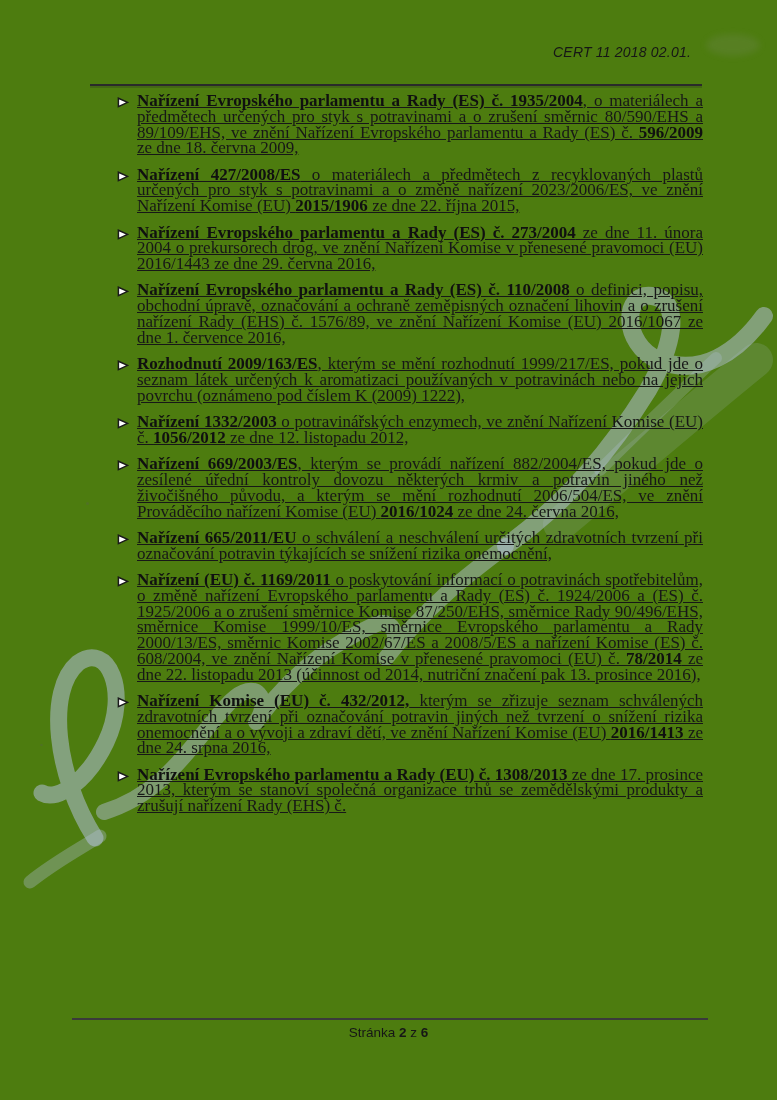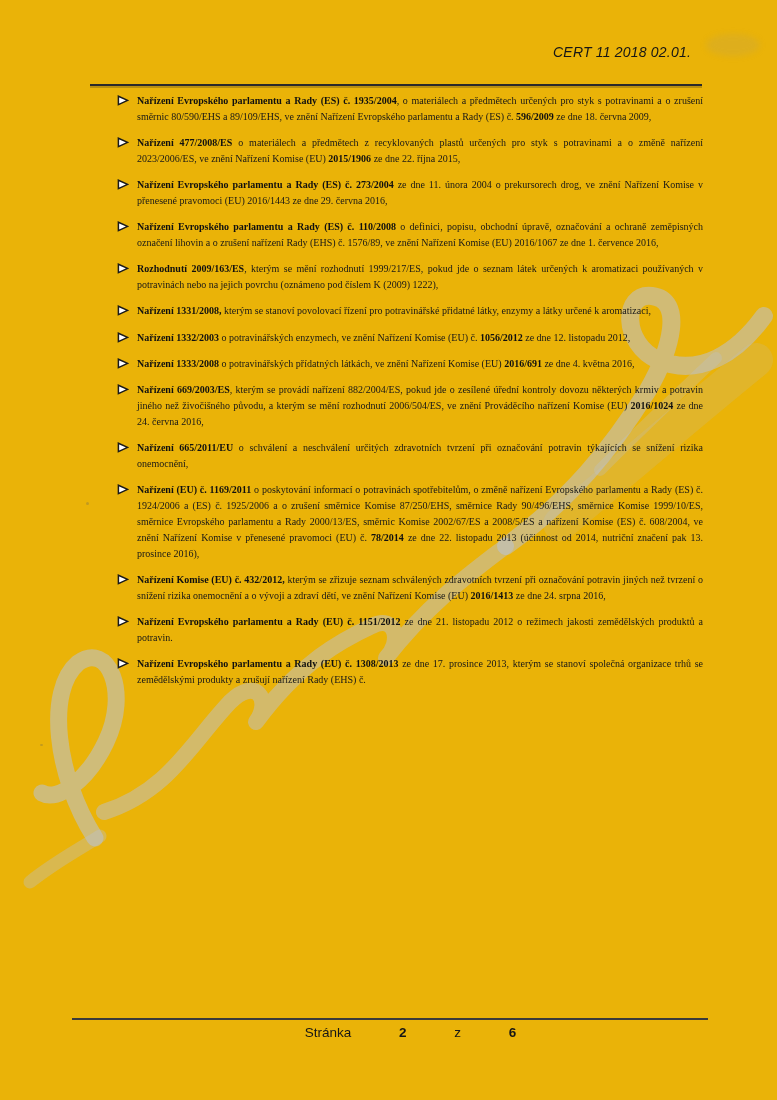--- a/index.html
+++ b/index.html
@@ -2,21 +2,21 @@
 <html><head>
 <meta charset="utf-8">
 <style>
   html,body{margin:0;padding:0;}
   body{
     width:777px;height:1100px;position:relative;overflow:hidden;
     background:#fdfdfc;
     font-family:"Liberation Serif", serif;
     color:#1c1c1c;
   }
-  .page{position:absolute;inset:0;background:#eab308;}
+  .page{position:absolute;inset:0;background:#4d7c0f;}
   
   .watermark{position:absolute;left:0;top:0;z-index:0;pointer-events:none;}
   
   .speck{position:absolute;background:rgba(90,90,95,.28);border-radius:50%;z-index:0;}
   .smudge{position:absolute;background:rgba(150,150,158,.14);border-radius:50%;
           filter:blur(3px);z-index:0;}
   
   .doc-code{
     position:absolute;top:44px;right:86px;z-index:2;
     font-family:"Liberation Sans", sans-serif;
@@ -25,35 +25,35 @@
   .rule-top{
     position:absolute;top:84px;left:90px;width:612px;height:2px;z-index:2;
     background:#2a2a2a;box-shadow:0 2px 0 rgba(40,40,40,.25);
   }
   
   .list{
     position:absolute;top:93px;left:117px;width:586px;z-index:1;
   }
   .item{
     position:relative;padding-left:20px;margin-bottom:10.5px;
-    font-size:10px;line-height:15.8px;text-align:justify;color:#171717;
+    font-size:17px;line-height:15.8px;text-align:justify;color:#171717;text-decoration:underline;
   }
   .item strong{font-weight:700;color:#101010;}
   .arrow{position:absolute;left:0;top:2px;width:12px;height:11px;display:block;}
   
   .rule-bottom{
     position:absolute;top:1018px;left:72px;width:636px;height:2px;z-index:2;
     background:#3a3a3a;
   }
   .footer{
     position:absolute;top:1025px;left:0;width:777px;z-index:2;
     text-align:center;font-family:"Liberation Sans", sans-serif;
     font-size:13.5px;color:#161616;
   }
-  .footer span,.footer strong{white-space:pre;margin-left:44px;}
+  .footer span,.footer strong{white-space:pre;}
   .footer strong{font-weight:700;}
 </style>
 </head>
 <body>
 
 <div class="page">
 
   <svg class="watermark" width="777" height="1100" viewBox="0 0 777 1100" aria-hidden="true">
     <g fill="none" stroke="#b7c3e2" stroke-linecap="round" stroke-linejoin="round">
       <path d="M 95 838 C 55 775, 46 690, 78 663 C 108 641, 130 692, 106 742 C 88 780, 58 802, 42 793" stroke-width="17" opacity="0.52"></path>
@@ -81,21 +81,21 @@
     </span>
     <span class="item-text"><strong>Nařízení Evropského parlamentu a Rady (ES) č. 1935/2004</strong>, o materiálech a předmětech určených pro styk s potravinami a o zrušení směrnic 80/590/EHS a 89/109/EHS, ve znění Nařízení Evropského parlamentu a Rady (ES) č. <strong>596/2009</strong> ze dne 18. června 2009,</span>
   </div>
 
   <div class="item">
     <span class="arrow">
       <svg width="12" height="11" viewBox="0 0 12 11">
         <path d="M1.4 1.2 L10.6 5.4 L1.4 9.6 Z" fill="#ffffff" stroke="#1a1a1a" stroke-width="1.5" stroke-linejoin="miter"></path>
       </svg>
     </span>
-    <span class="item-text"><strong>Nařízení 477/2008/ES</strong> o materiálech a předmětech z recyklovaných plastů určených pro styk s potravinami a o změně nařízení 2023/2006/ES, ve znění Nařízení Komise (EU) <strong>2015/1906</strong> ze dne 22. října 2015,</span>
+    <span class="item-text"><strong>Nařízení 427/2008/ES</strong> o materiálech a předmětech z recyklovaných plastů určených pro styk s potravinami a o změně nařízení 2023/2006/ES, ve znění Nařízení Komise (EU) <strong>2015/1906</strong> ze dne 22. října 2015,</span>
   </div>
 
   <div class="item">
     <span class="arrow">
       <svg width="12" height="11" viewBox="0 0 12 11">
         <path d="M1.4 1.2 L10.6 5.4 L1.4 9.6 Z" fill="#ffffff" stroke="#1a1a1a" stroke-width="1.5" stroke-linejoin="miter"></path>
       </svg>
     </span>
     <span class="item-text"><strong>Nařízení Evropského parlamentu a Rady (ES) č. 273/2004</strong> ze dne 11. února 2004 o prekursorech drog, ve znění Nařízení Komise v přenesené pravomoci (EU) 2016/1443 ze dne 29. června 2016,</span>
   </div>
@@ -111,46 +111,30 @@
 
   <div class="item">
     <span class="arrow">
       <svg width="12" height="11" viewBox="0 0 12 11">
         <path d="M1.4 1.2 L10.6 5.4 L1.4 9.6 Z" fill="#ffffff" stroke="#1a1a1a" stroke-width="1.5" stroke-linejoin="miter"></path>
       </svg>
     </span>
     <span class="item-text"><strong>Rozhodnutí 2009/163/ES</strong>, kterým se mění rozhodnutí 1999/217/ES, pokud jde o seznam látek určených k aromatizaci používaných v potravinách nebo na jejich povrchu (oznámeno pod číslem K (2009) 1222),</span>
   </div>
 
-  <div class="item">
-    <span class="arrow">
-      <svg width="12" height="11" viewBox="0 0 12 11">
-        <path d="M1.4 1.2 L10.6 5.4 L1.4 9.6 Z" fill="#ffffff" stroke="#1a1a1a" stroke-width="1.5" stroke-linejoin="miter"></path>
-      </svg>
-    </span>
-    <span class="item-text"><strong>Nařízení 1331/2008,</strong> kterým se stanoví povolovací řízení pro potravinářské přidatné látky, enzymy a látky určené k aromatizaci,</span>
-  </div>
 
   <div class="item">
     <span class="arrow">
       <svg width="12" height="11" viewBox="0 0 12 11">
         <path d="M1.4 1.2 L10.6 5.4 L1.4 9.6 Z" fill="#ffffff" stroke="#1a1a1a" stroke-width="1.5" stroke-linejoin="miter"></path>
       </svg>
     </span>
     <span class="item-text"><strong>Nařízení 1332/2003</strong> o potravinářských enzymech, ve znění Nařízení Komise (EU) č. <strong>1056/2012</strong> ze dne 12. listopadu 2012,</span>
   </div>
 
-  <div class="item">
-    <span class="arrow">
-      <svg width="12" height="11" viewBox="0 0 12 11">
-        <path d="M1.4 1.2 L10.6 5.4 L1.4 9.6 Z" fill="#ffffff" stroke="#1a1a1a" stroke-width="1.5" stroke-linejoin="miter"></path>
-      </svg>
-    </span>
-    <span class="item-text"><strong>Nařízení 1333/2008</strong> o potravinářských přídatných látkách, ve znění Nařízení Komise (EU) <strong>2016/691</strong> ze dne 4. května 2016,</span>
-  </div>
 
 
 
   <div class="item">
     <span class="arrow">
       <svg width="12" height="11" viewBox="0 0 12 11">
         <path d="M1.4 1.2 L10.6 5.4 L1.4 9.6 Z" fill="#ffffff" stroke="#1a1a1a" stroke-width="1.5" stroke-linejoin="miter"></path>
       </svg>
     </span>
     <span class="item-text"><strong>Nařízení 669/2003/ES</strong>, kterým se provádí nařízení 882/2004/ES, pokud jde o zesílené úřední kontroly dovozu některých krmiv a potravin jiného než živočišného původu, a kterým se mění rozhodnutí 2006/504/ES, ve znění Prováděcího nařízení Komise (EU) <strong>2016/1024</strong> ze dne 24. června 2016,</span>
@@ -177,28 +161,20 @@
 
   <div class="item">
     <span class="arrow">
       <svg width="12" height="11" viewBox="0 0 12 11">
         <path d="M1.4 1.2 L10.6 5.4 L1.4 9.6 Z" fill="#ffffff" stroke="#1a1a1a" stroke-width="1.5" stroke-linejoin="miter"></path>
       </svg>
     </span>
     <span class="item-text"><strong>Nařízení Komise (EU) č. 432/2012,</strong> kterým se zřizuje seznam schválených zdravotních tvrzení při označování potravin jiných než tvrzení o snížení rizika onemocnění a o vývoji a zdraví dětí, ve znění Nařízení Komise (EU) <strong>2016/1413</strong> ze dne 24. srpna 2016,</span>
   </div>
 
-  <div class="item">
-    <span class="arrow">
-      <svg width="12" height="11" viewBox="0 0 12 11">
-        <path d="M1.4 1.2 L10.6 5.4 L1.4 9.6 Z" fill="#ffffff" stroke="#1a1a1a" stroke-width="1.5" stroke-linejoin="miter"></path>
-      </svg>
-    </span>
-    <span class="item-text"><strong>Nařízení Evropského parlamentu a Rady (EU) č. 1151/2012</strong> ze dne 21. listopadu 2012 o režimech jakosti zemědělských produktů a potravin.</span>
-  </div>
 
   <div class="item">
     <span class="arrow">
       <svg width="12" height="11" viewBox="0 0 12 11">
         <path d="M1.4 1.2 L10.6 5.4 L1.4 9.6 Z" fill="#ffffff" stroke="#1a1a1a" stroke-width="1.5" stroke-linejoin="miter"></path>
       </svg>
     </span>
     <span class="item-text"><strong>Nařízení Evropského parlamentu a Rady (EU) č. 1308/2013</strong> ze dne 17. prosince 2013, kterým se stanoví společná organizace trhů se zemědělskými produkty a zrušují nařízení Rady (EHS) č.</span>
   </div>
 </div>

